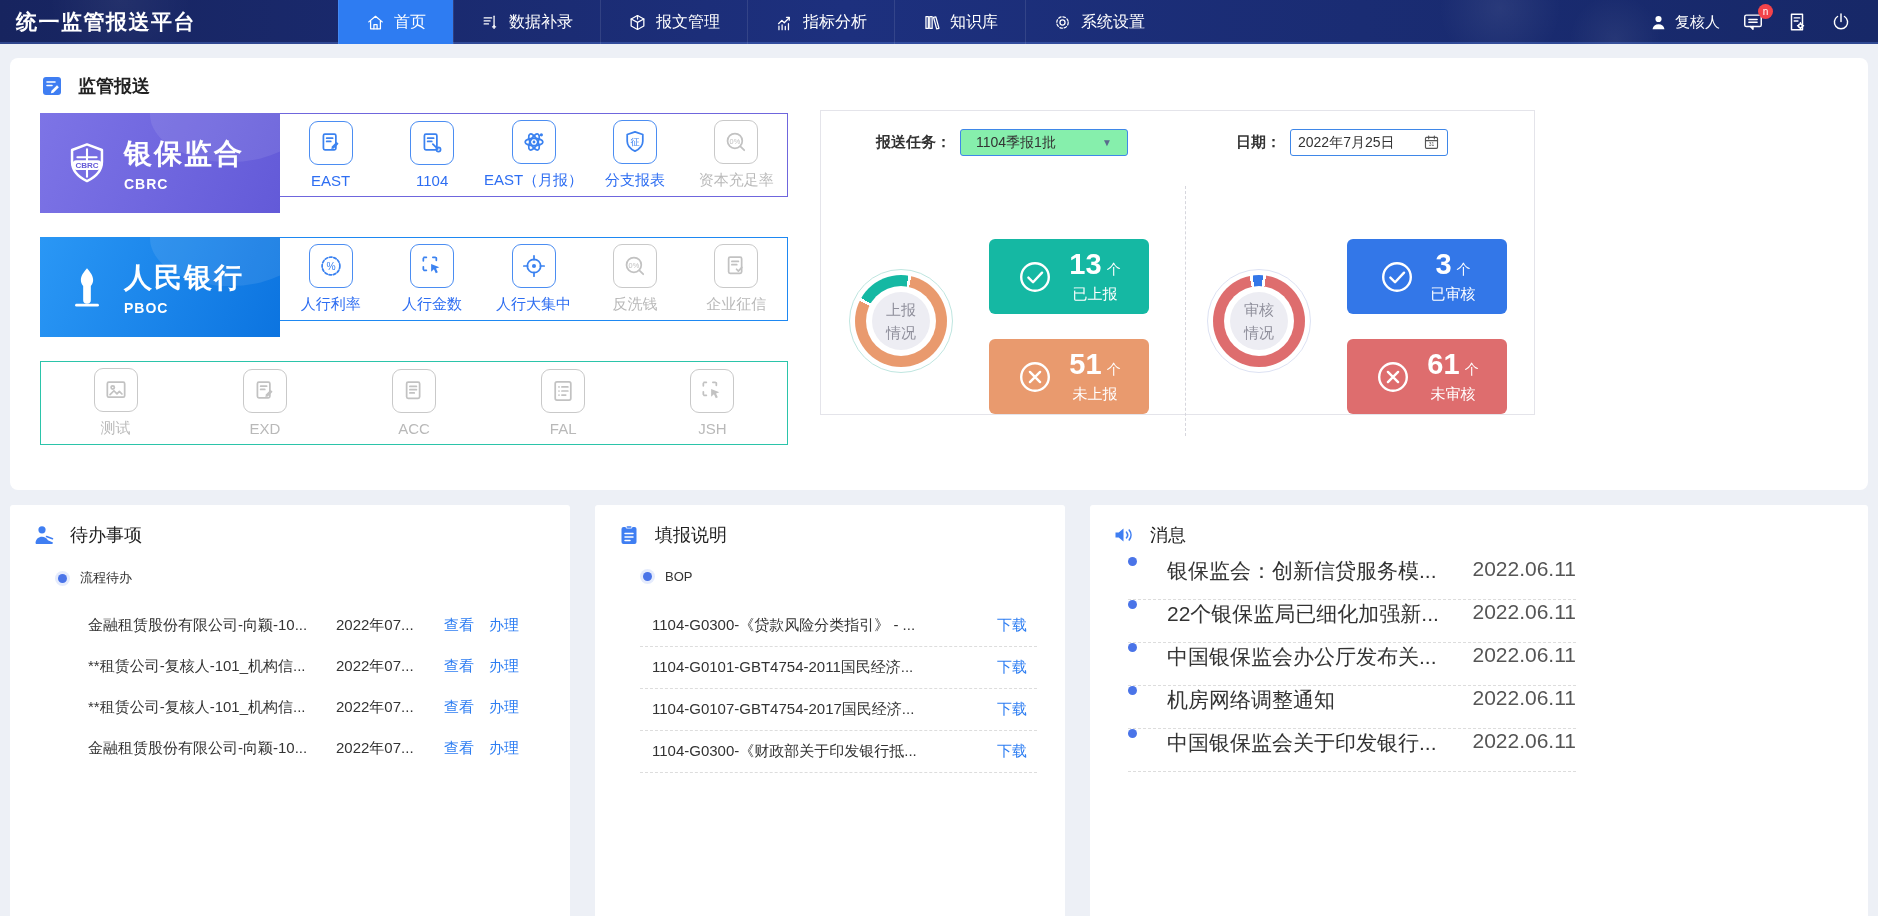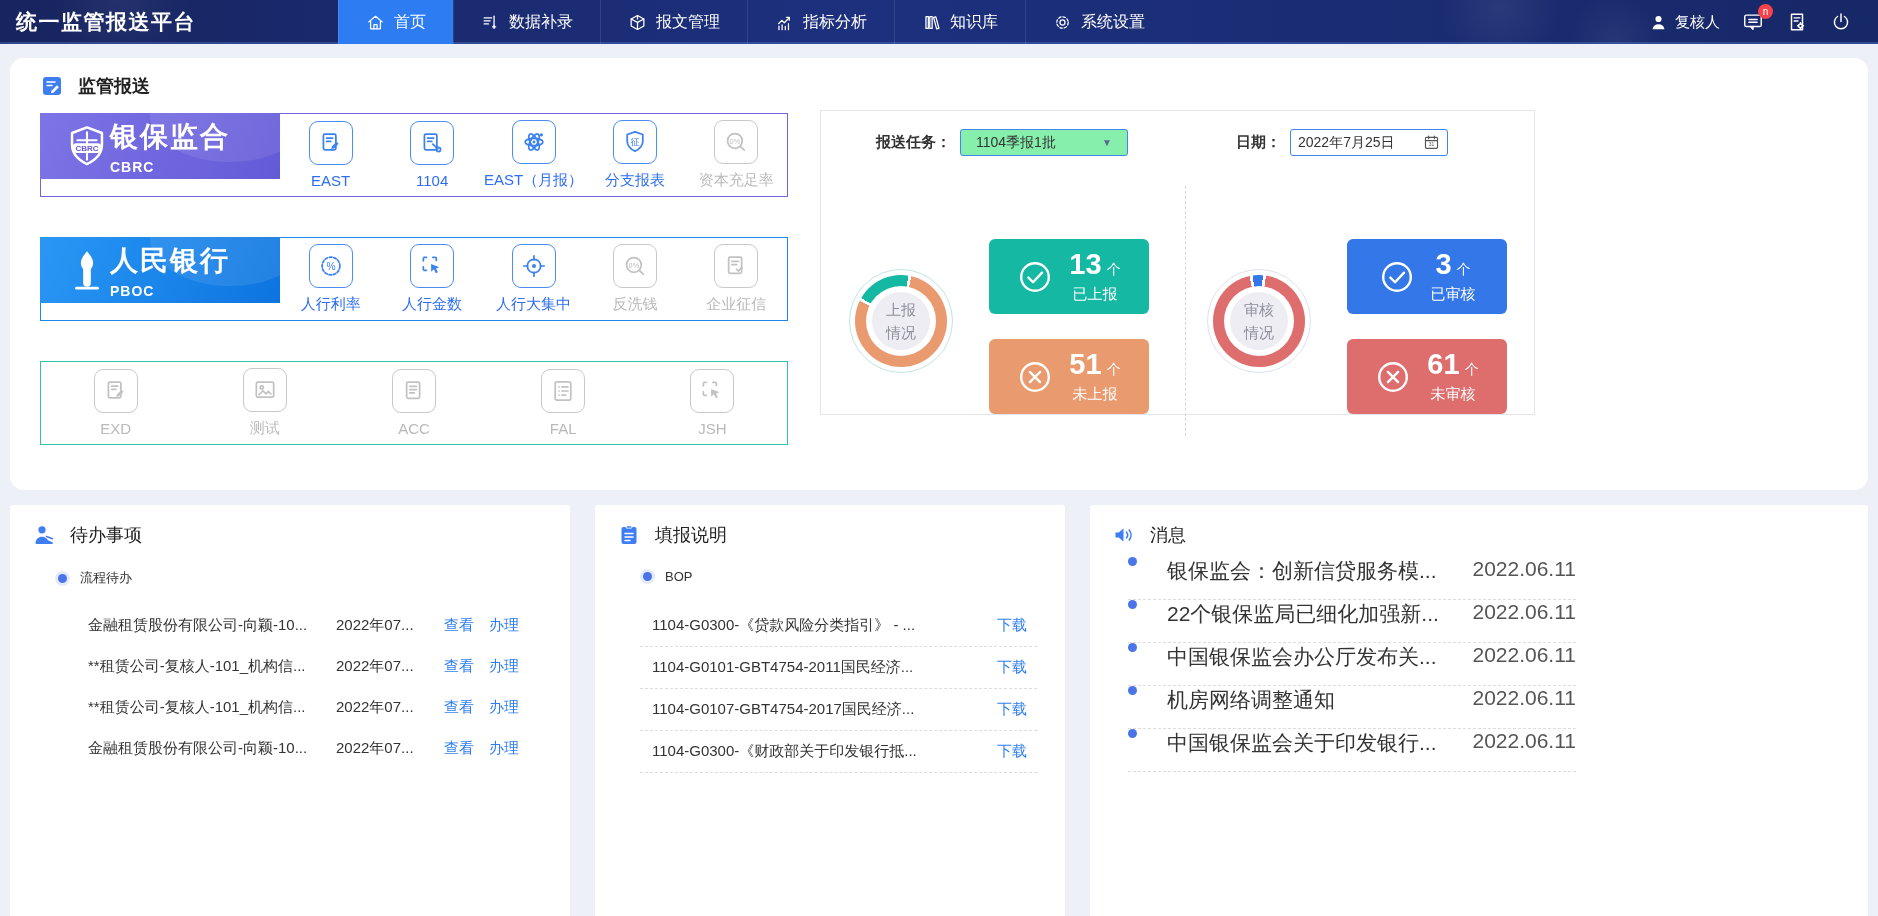--- a/index.html
+++ b/index.html
@@ -25,28 +25,28 @@
   .nav-ic { width:19px; height:19px; display:inline-flex; flex:none; }
   .nav-right { margin-left:auto; display:flex; align-items:center; gap:22px; padding-right:26px; }
   .nav-user { display:flex; align-items:center; gap:7px; font-size:15px; cursor:pointer; }
   .nav-ic-btn { position:relative; width:22px; height:22px; cursor:pointer; display:inline-flex; }
   .badge { position:absolute; top:-7px; right:-9px; background:#f4434a; color:#fff; font-size:10px;
     min-width:15px; height:15px; border-radius:8px; display:flex; align-items:center; justify-content:center; padding:0 3px; }
 
   .page { position:absolute; top:44px; left:0; right:0; bottom:0; background:#edf0f6; }
 
   
-  .top-card { position:absolute; left:10px; top:14px; width:1858px; height:432px; background:#fff; border-radius:14px; }
+  .top-card { position:absolute; left:10px; top:14px; width:1858px; height:432px; background:#fff; border-radius:8px; }
   .sec-head { position:absolute; left:30px; top:16px; display:flex; align-items:center; gap:14px; }
   .sec-ic { width:24px; height:24px; display:inline-flex; }
   .sec-title { font-size:18px; font-weight:bold; color:#222; }
 
   .reg-row { position:absolute; left:30px; width:748px; height:84px; display:flex; background:#fff; border:1px solid #ccc; }
-  .reg-block { width:240px; margin:-1px 0 -1px -1px; height:66px; flex:none; display:flex; align-items:center;
-    padding-left:24px; gap:0; color:#fff; position:relative; overflow:hidden; cursor:pointer; }
+  .reg-block { width:240px; margin:-1px 0 -1px -1px; height:100px; flex:none; display:flex; align-items:center;
+    padding-left:24px; gap:14px; color:#fff; position:relative; overflow:hidden; cursor:pointer; }
   .reg-block::after { content:''; position:absolute; right:-30px; top:-46px; width:160px; height:95px;
     border-radius:50%; background:rgba(255,255,255,.09); }
   .reg-logo { width:46px; height:46px; display:inline-flex; flex:none; }
   .reg-names .cn { font-size:28px; font-weight:bold; letter-spacing:2px; }
   .reg-names .cn.sm { font-size:17px; letter-spacing:1px; }
   .reg-names .en { font-size:14px; font-weight:bold; letter-spacing:1px; margin-top:3px; }
   .reg-items { flex:1; display:flex; }
   .tile { flex:1; display:flex; flex-direction:column; align-items:center; justify-content:center; gap:7px; cursor:pointer; }
   .tile-box { width:44px; height:44px; border:1px solid #4b8df2; border-radius:9px; color:#3b82f0;
     display:flex; align-items:center; justify-content:center; }
@@ -380,43 +380,43 @@
                       <path d="M12.5 15l1.7 1.7 3.2-3.4"></path>
                     </svg>
                   </span>
                 </div>
       <div class="tile-label">企业征信</div>
     </div>
             </div>
           </div>
           <div class="reg-row" style="top: 303px; border-color: rgb(43, 196, 170);">
     <div class="reg-items">
+    <div class="tile disabled" title="测试">
+      <div class="tile-box">
+                  <span class="tile-ic">
+                    <svg viewBox="0 0 24 24" fill="none" stroke="currentColor" stroke-width="1.6" stroke-linecap="round" stroke-linejoin="round" style="width:100%;height:100%;display:block">
+                      <rect x="4" y="4.8" width="16" height="13.8" rx="1.4"></rect>
+                      <circle cx="9" cy="9.6" r="1.5"></circle>
+                      <path d="M6.5 16.3l3.6-3.6 2.8 2.8 2.2-2.2 2.4 2.4"></path>
+                    </svg>
+                  </span>
+                </div>
+      <div class="tile-label">测试</div>
+    </div>
     <div class="tile disabled" title="EXD">
       <div class="tile-box">
                   <span class="tile-ic">
                     <svg viewBox="0 0 24 24" fill="none" stroke="currentColor" stroke-width="1.6" stroke-linecap="round" stroke-linejoin="round" style="width:100%;height:100%;display:block">
                       <rect x="5" y="3.8" width="11.5" height="14.5" rx="1.4"></rect>
                       <path d="M8 7.6h5.5M8 10.6h3.8"></path>
                       <path d="M12.8 15.2l4.3-4.3 1.9 1.9-4.3 4.3-2.4.5z" fill="currentColor" stroke="none"></path>
                     </svg>
                   </span>
                 </div>
       <div class="tile-label">EXD</div>
-    </div>
-    <div class="tile disabled" title="测试">
-      <div class="tile-box">
-                  <span class="tile-ic">
-                    <svg viewBox="0 0 24 24" fill="none" stroke="currentColor" stroke-width="1.6" stroke-linecap="round" stroke-linejoin="round" style="width:100%;height:100%;display:block">
-                      <rect x="4" y="4.8" width="16" height="13.8" rx="1.4"></rect>
-                      <circle cx="9" cy="9.6" r="1.5"></circle>
-                      <path d="M6.5 16.3l3.6-3.6 2.8 2.8 2.2-2.2 2.4 2.4"></path>
-                    </svg>
-                  </span>
-                </div>
-      <div class="tile-label">测试</div>
     </div>
     <div class="tile disabled" title="ACC">
       <div class="tile-box">
                   <span class="tile-ic">
                     <svg viewBox="0 0 24 24" fill="none" stroke="currentColor" stroke-width="1.6" stroke-linecap="round" stroke-linejoin="round" style="width:100%;height:100%;display:block">
                       <rect x="5.2" y="3.8" width="12" height="15" rx="1.4"></rect>
                       <path d="M8.2 7.8h6M8.2 10.8h6M8.2 13.8h4"></path>
                     </svg>
                   </span>
                 </div>

